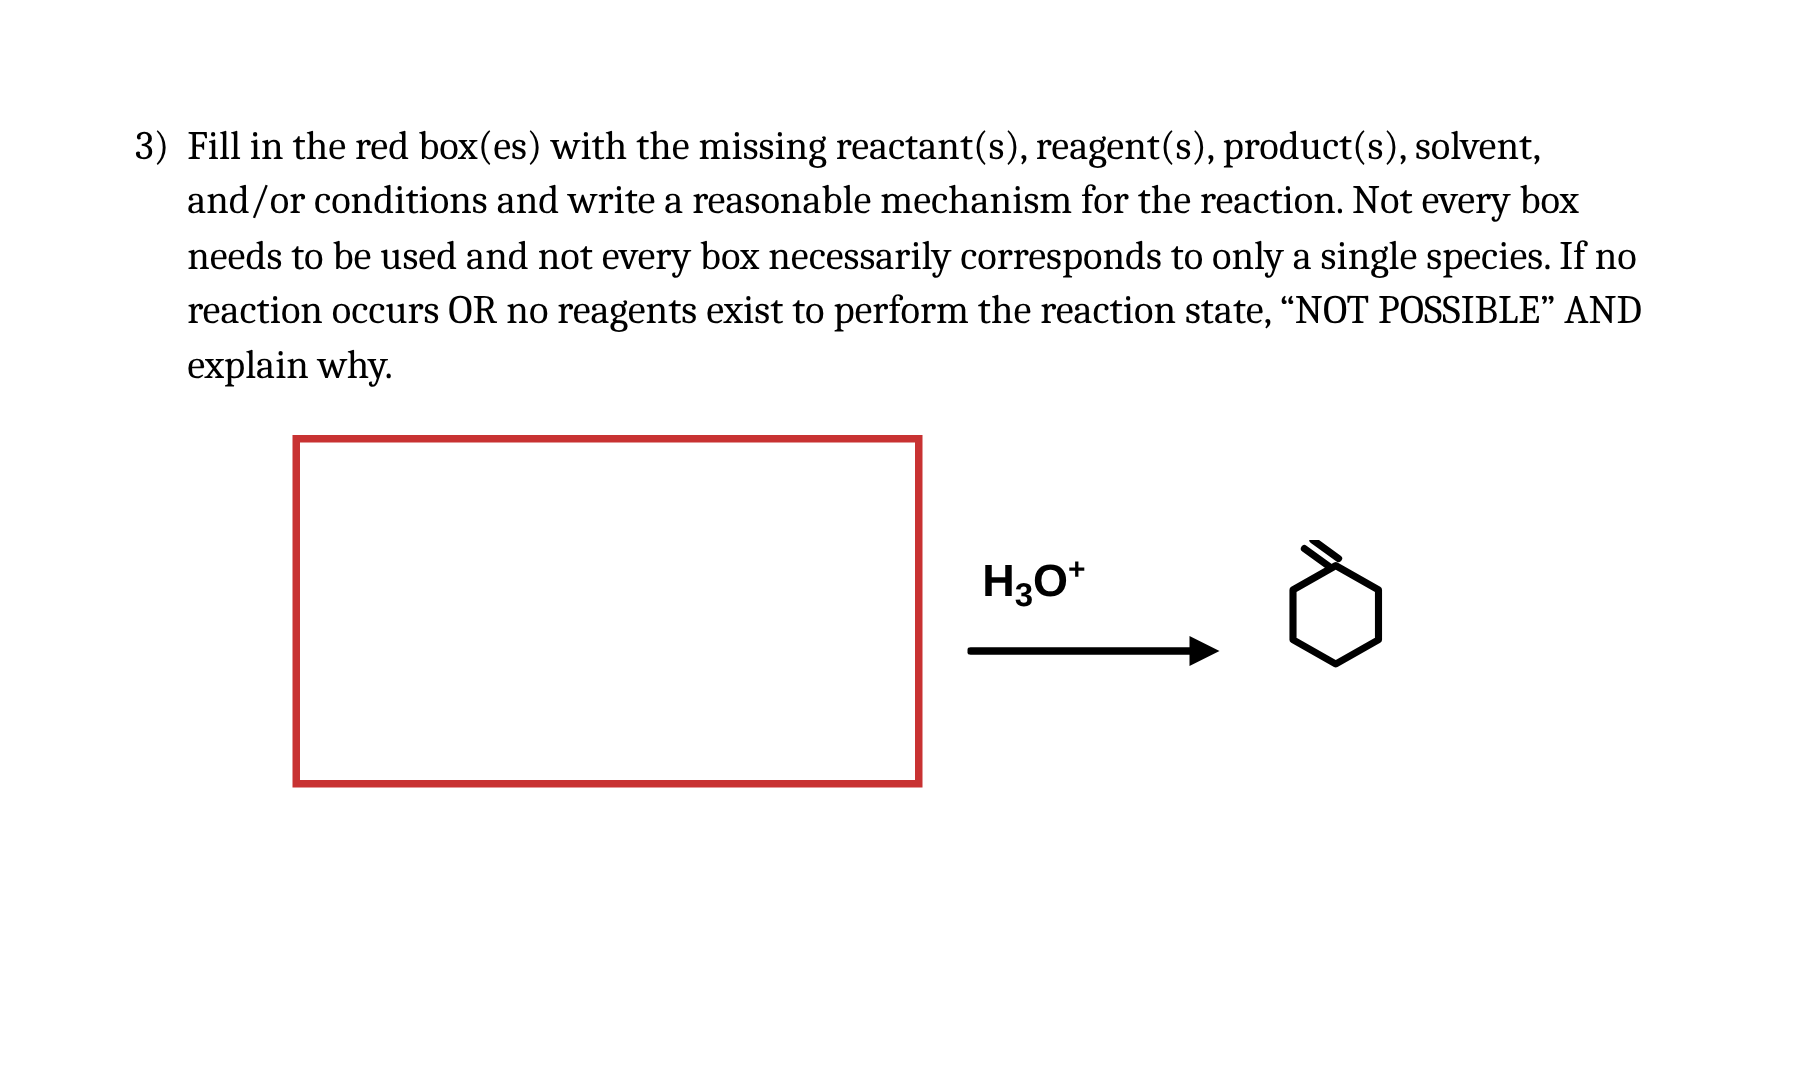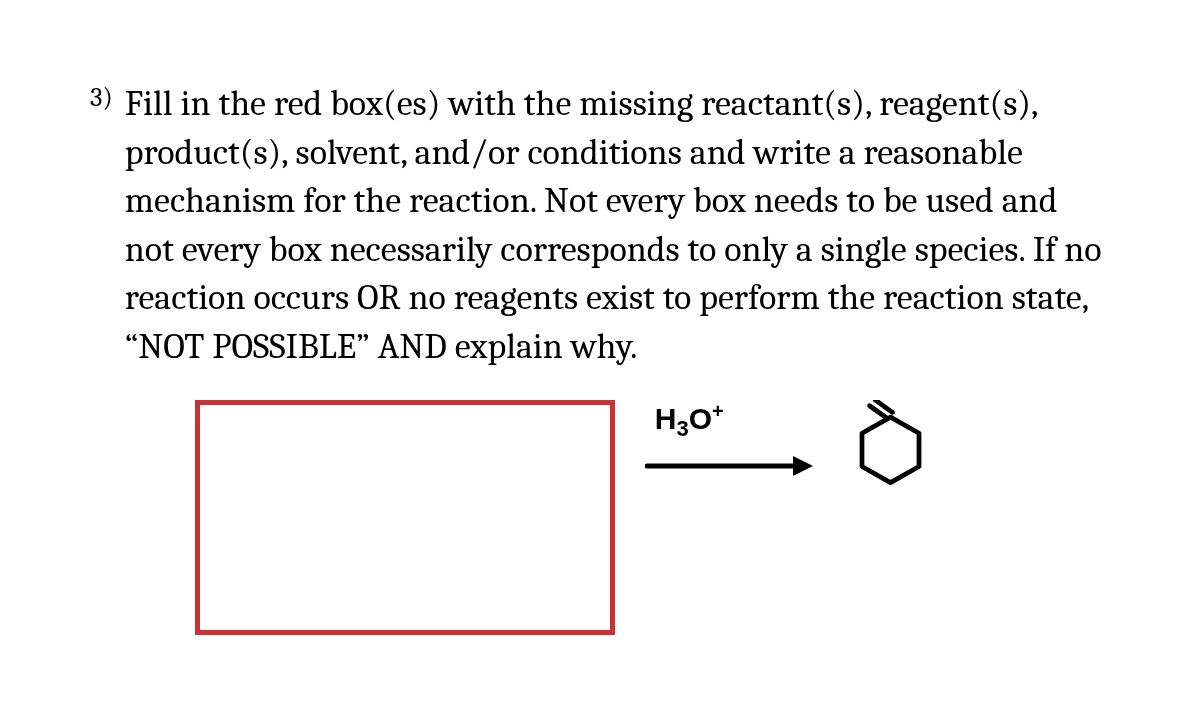--- a/index.html
+++ b/index.html
@@ -22,25 +22,26 @@
     }
     .question-number {
       font-size: 27px;
       line-height: 1.35;
       white-space: nowrap;
     }
     .question-body {
       flex: 1;
     }
     .question-text {
-      font-size: 36px;
+      font-size: 27px;
       line-height: 1.35;
     }
     .reaction-row {
       display: flex;
+      align-items: center;
       margin-top: 28px;
       padding-left: 70px;
     }
     .red-box {
       width: 420px;
       height: 235px;
       border: 5px solid #c83232;
       background: #ffffff;
     }
     .arrow-block {

